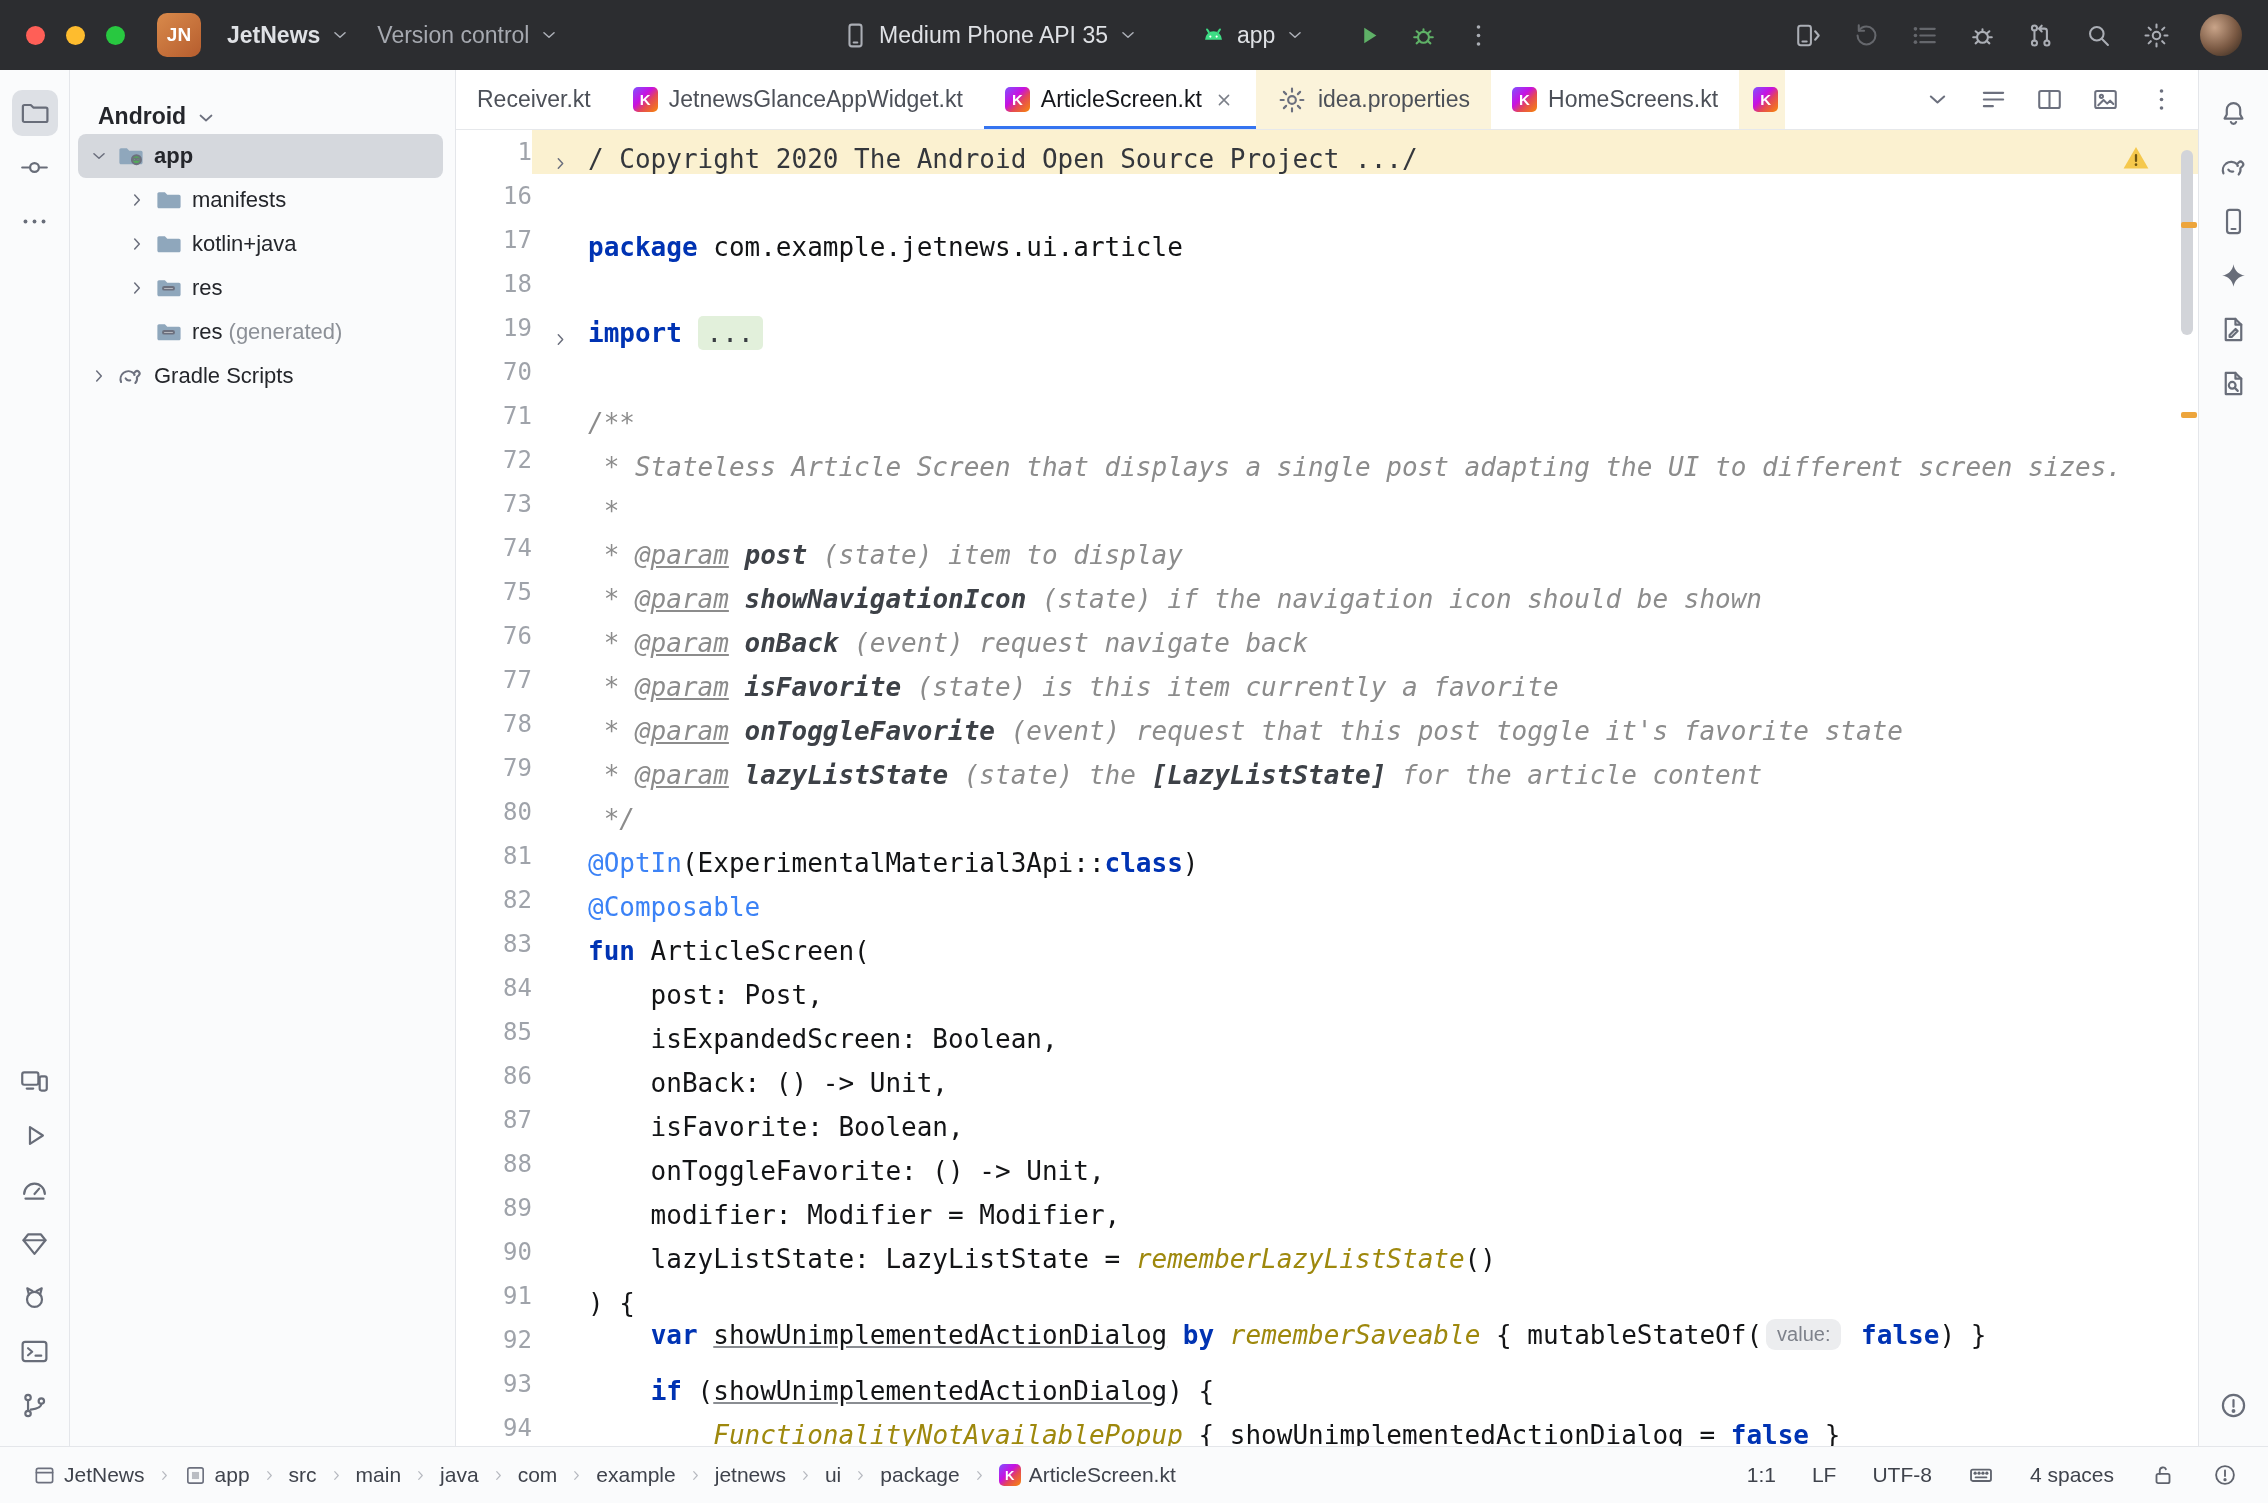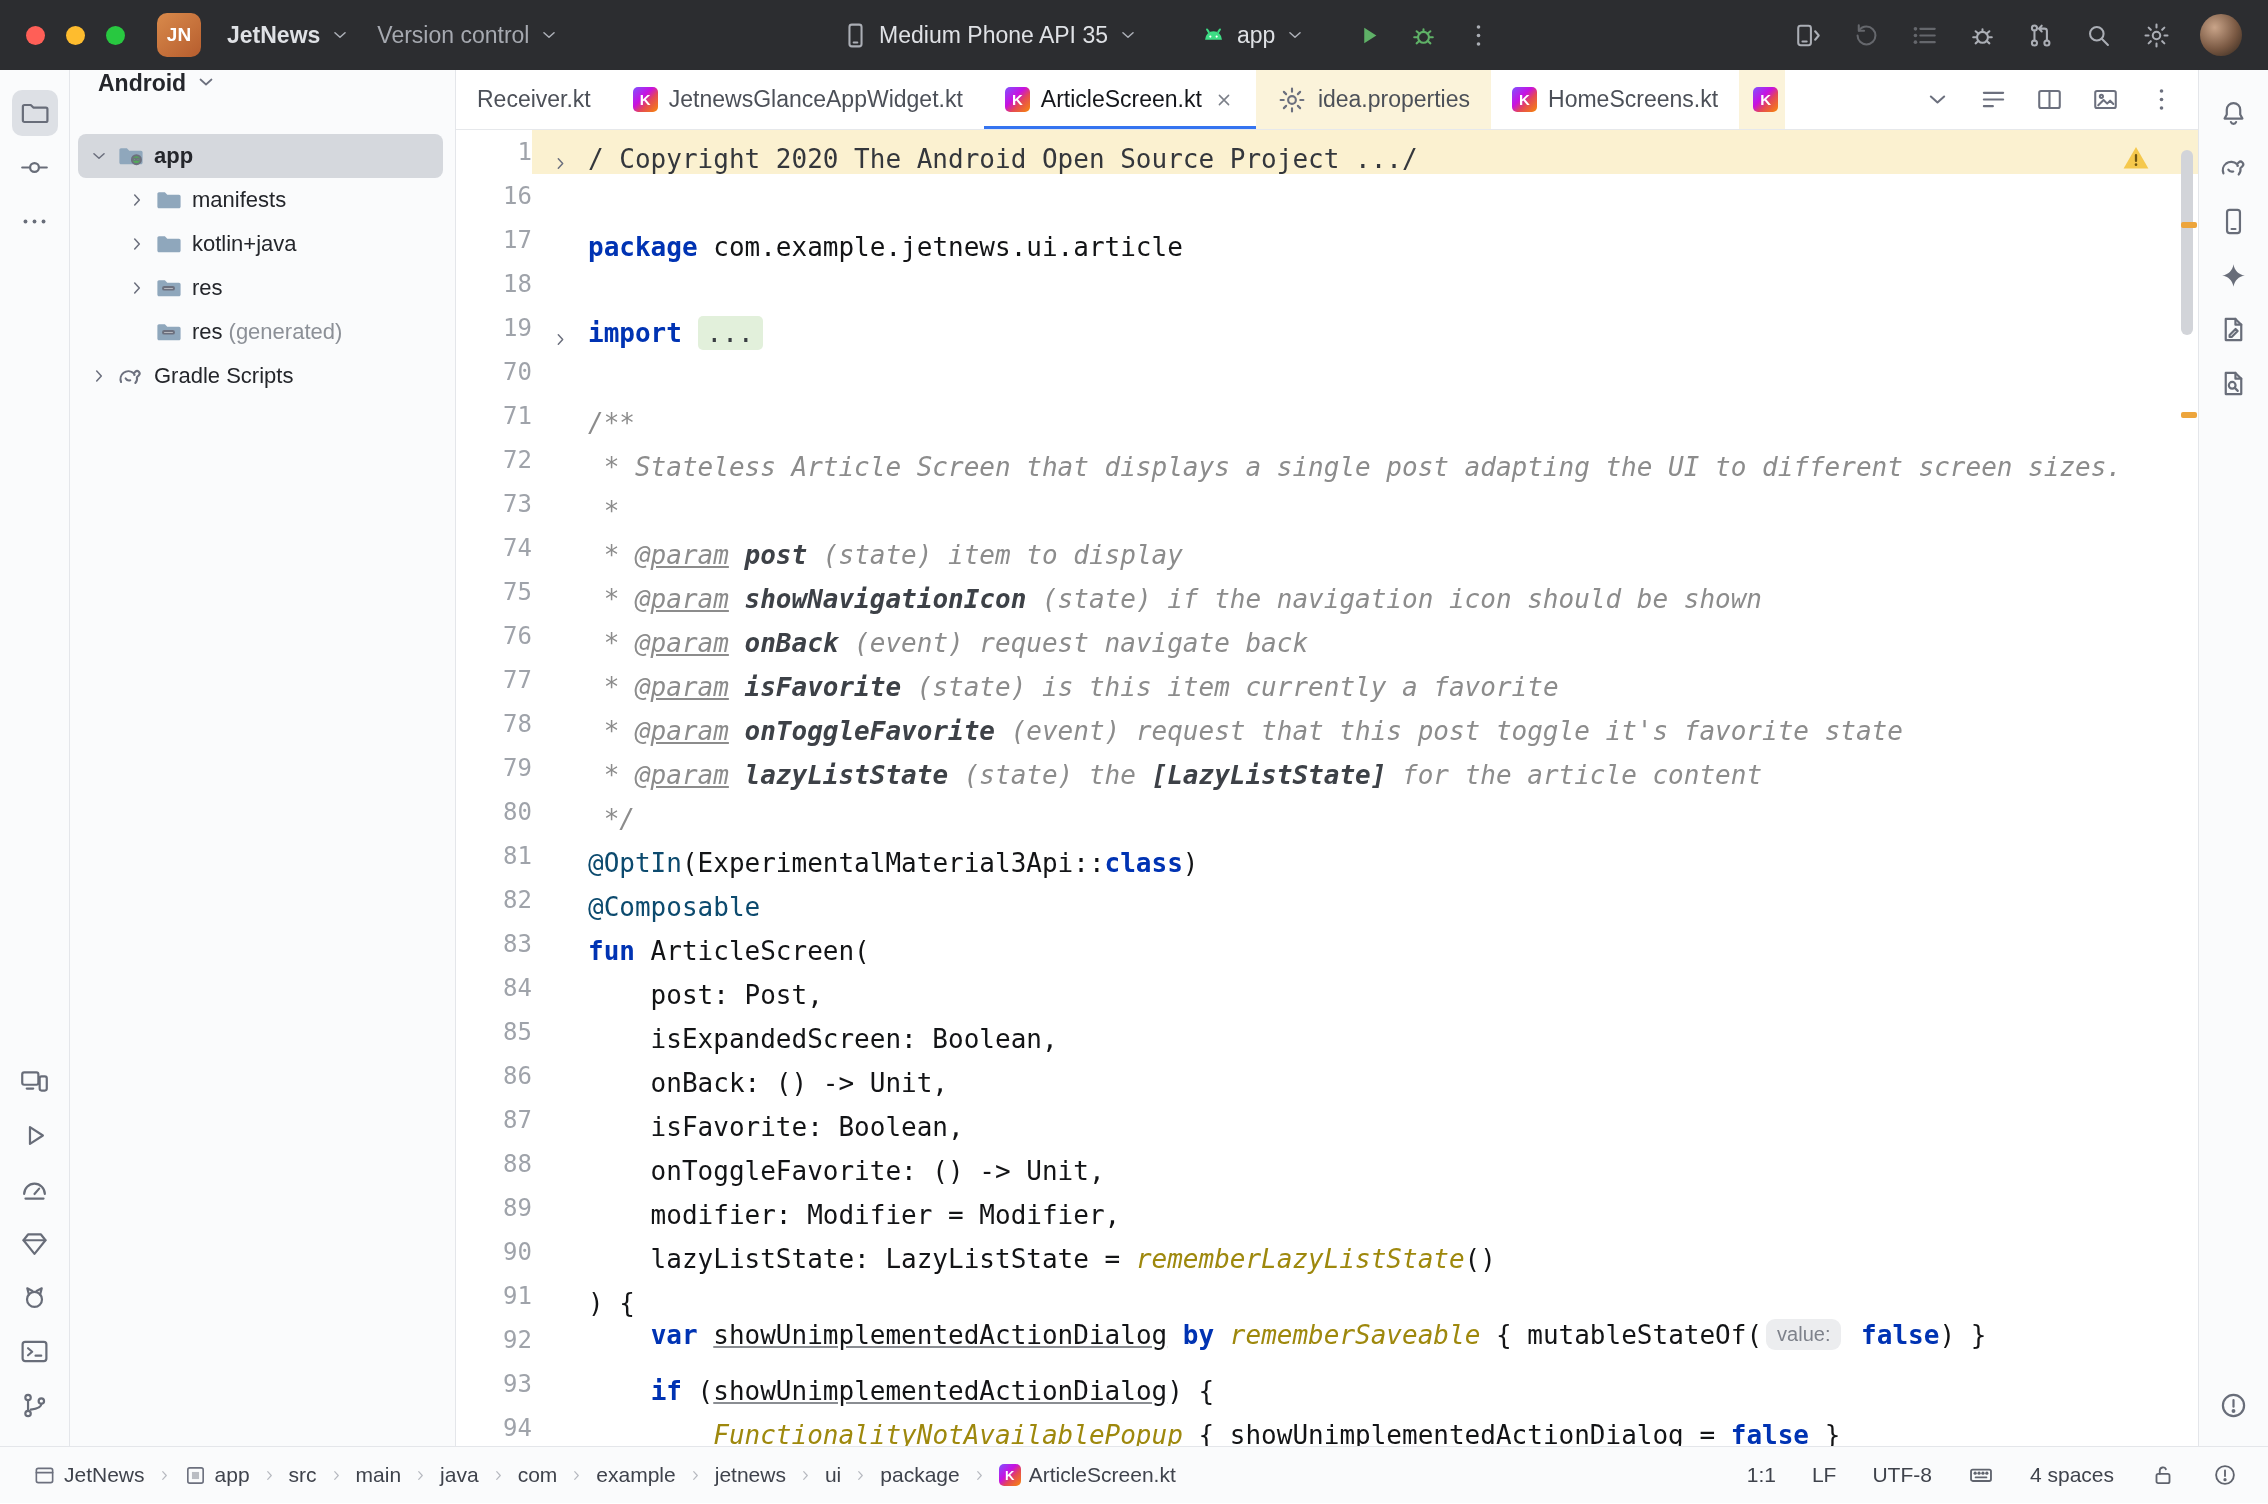--- a/index.html
+++ b/index.html
@@ -39,21 +39,21 @@
   .strip{width:70px;background:#FAFBFC;display:flex;flex-direction:column;align-items:center;padding:12px 0 10px}
   .strip.left{border-right:1px solid #E4E6EA}
   .strip.right{border-left:1px solid #E4E6EA}
   .slot{width:46px;height:46px;border-radius:10px;display:flex;align-items:center;justify-content:center;margin:8px 0}
   .slot.active{background:#DDE0E5}
   .strip .icn{width:31px;height:31px;color:#686D79}
   .strip .grow{flex:1}
 
   
   .project{width:386px;background:#FAFBFC;border-right:1px solid #E4E6EA;display:flex;flex-direction:column;min-height:0}
-  .proj-head{flex:0 0 60px;display:flex;align-items:flex-start;gap:8px;padding:0 12px 0 28px;
+  .proj-head{flex:0 0 60px;display:flex;align-items:flex-end;gap:8px;padding:0 12px 0 28px;
     font-size:23px;font-weight:600;color:#24262B}
   .proj-head .icn{width:24px;height:24px}
   .tree{flex:1;overflow:hidden;padding-top:4px}
   .trow{height:44px;display:flex;align-items:center;margin:0 12px 0 8px;border-radius:8px;
     font-size:22px;color:#24262B;white-space:nowrap}
   .trow.selected{background:#D5D8DD}
   .trow .tchev{width:30px;height:30px;display:flex;align-items:center;justify-content:center;color:#6C707E}
   .trow .tchev .icn{width:22px;height:22px}
   .trow .ticn{margin:0 9px 0 2px;width:29px;height:29px}
   .tlabel.bold{font-weight:700}
@@ -87,21 +87,21 @@
   .rowr.hl{background:#FBF1D0}
   .foldc{flex:0 0 56px;width:56px;display:flex;align-items:center;justify-content:center;color:#7E828A}
   .foldc .icn{width:21px;height:21px}
   .codeln{white-space:pre;display:flex;align-items:center}
   .seg-p{color:#131416}
   .seg-k{color:#0033B3;font-weight:600}
   .seg-c{color:#8C8C8C;font-style:italic}
   .seg-ct{color:#8C8C8C;font-style:italic;text-decoration:underline}
   .seg-cp{color:#3D4147;font-style:italic;font-weight:700}
   .seg-cl{color:#3D4147;font-style:italic;font-weight:700}
-  .seg-an{color:#0c4a6e}
+  .seg-an{color:#3b82f6}
   .seg-cc{color:#9E880D;font-style:italic}
   .seg-ccu{color:#9E880D;font-style:italic;text-decoration:underline}
   .seg-u{color:#131416;text-decoration:underline;text-decoration-color:#8A8D92}
   .seg-it{color:#131416;}
   .seg-fold1{color:#34373C}
   .seg-foldchip{background:#E2F0DB;border-radius:5px;padding:2px 9px;color:#3A3E43}
   .seg-hint{background:#ECEDEF;border-radius:9px;padding:4px 11px;color:#7E828B;
     font-family:"Liberation Sans",sans-serif;font-size:20px;margin:12px 4px;white-space:nowrap}
   .insp-widget{position:absolute;top:12px;right:46px;width:32px;height:32px}
   .vthumb{position:absolute;top:20px;right:5px;width:12px;height:185px;border-radius:6px;background:#D2D4D9}

